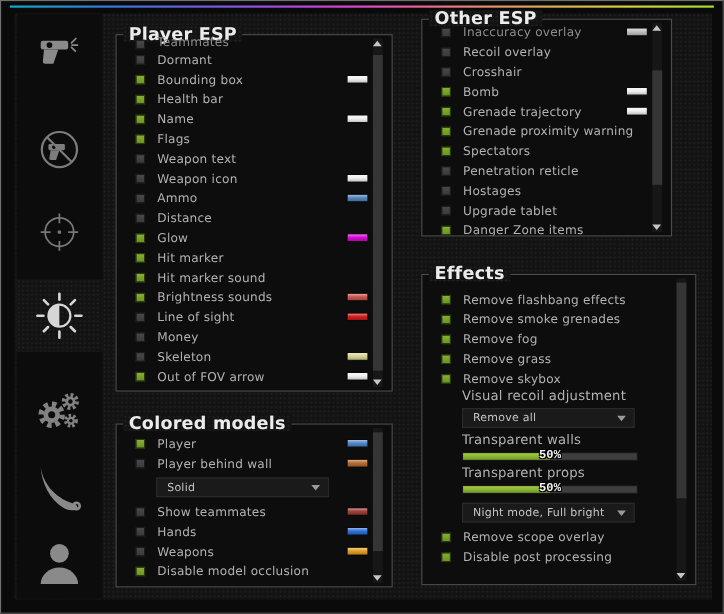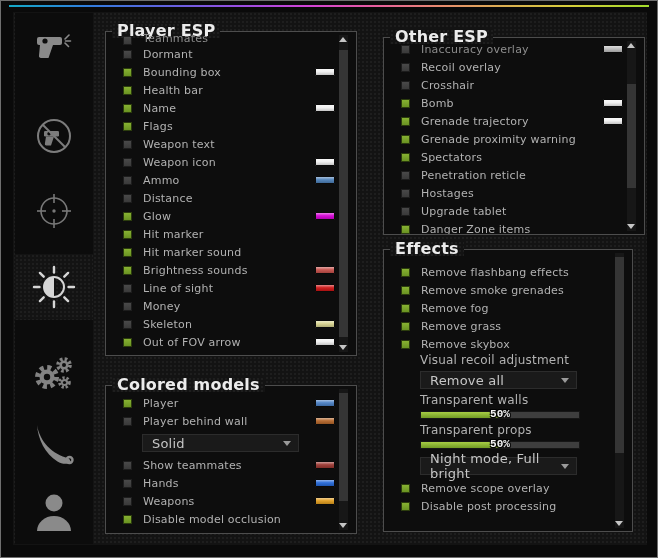--- a/index.html
+++ b/index.html
@@ -18,21 +18,21 @@
   
   .side-block{position:absolute;left:14px;width:78px;background:#0c0c0c;}
   .sb-top{top:12px;height:241px;}
   .sb-bottom{top:319px;height:224px;}
   .tab{position:absolute;left:14px;width:78px;height:66px;display:flex;align-items:center;justify-content:center;cursor:pointer;}
   .tab svg{display:block;}
   
   .panel{position:absolute;background:#0d0d0d;border:1px solid #4d4d4d;}
   .p-esp{left:104px;top:30px;width:252px;height:325px;}
   .p-models{left:104px;top:384px;width:252px;height:149px;}
-  .p-other{left:382px;top:36px;width:262px;height:198px;text-align:center;}
+  .p-other{left:382px;top:16px;width:228px;height:198px;text-align:center;}
   .p-effects{left:382px;top:248px;width:250px;height:283px;}
   .panel-title{position:absolute;top:-9px;left:6px;padding:0 5px;
     font-size:16px;font-weight:bold;color:#ececec;letter-spacing:.2px;
     background-color:#131313;line-height:15px;}
   .list{position:absolute;left:1px;right:1px;top:0;bottom:0;overflow:hidden;}
   .p-esp .list>:first-child{margin-top:-5px;align-items:flex-end;}
   .p-other .list{padding-top:2px;}
   .p-models .list{padding-top:8px;}
   .p-effects .list{padding-top:13px;}
   
@@ -42,21 +42,21 @@
   .cb.on{background:linear-gradient(#87b132,#6a9322);border-color:#2c3d0d;}
   .lbl{margin-left:11px;font-size:11px;color:#b2b2b2;letter-spacing:.2px;white-space:nowrap;}
   .clip-top .lbl{color:#8d8d8d;}
   .swatch{margin-left:auto;margin-right:20px;width:20px;height:8px;flex:none;
     border:1px solid #0a0a0a;border-radius:1px;cursor:pointer;
     background-image:linear-gradient(rgba(255,255,255,.5),rgba(255,255,255,.06) 45%,rgba(0,0,0,.18));}
   .sub{height:14px;line-height:14px;margin-left:35px;font-size:12px;color:#b2b2b2;letter-spacing:.2px;}
   .dd-row{height:26px;display:flex;align-items:center;}
   .dd{margin-left:35px;width:157px;height:18px;background:#1a1a1a;border:1px solid #2c2c2c;
     display:flex;align-items:center;cursor:pointer;}
-  .dd-val{margin-left:9px;font-size:13px;color:#c6c6c6;letter-spacing:.2px;}
+  .dd-val{margin-left:9px;font-size:10px;color:#c6c6c6;letter-spacing:.2px;}
   .dd-arr{margin-left:auto;margin-right:7px;width:0;height:0;
     border-left:4px solid transparent;border-right:4px solid transparent;border-top:5px solid #9a9a9a;}
   .sl-row{height:16px;display:flex;align-items:center;font-family:Liberation Mono, monospace;}
   .slider{position:relative;margin-left:35px;width:160px;height:8px;background:#3e3e3e;
     border:1px solid #161616;cursor:pointer;}
   .fill{height:100%;background:linear-gradient(#a7cd45,#719a24);}
   .pct{position:absolute;left:0;right:0;top:-4px;text-align:center;font-size:11px;font-weight:bold;
     color:#f4f4f4;text-shadow:1px 1px 0 #000,-1px 1px 0 #000,1px -1px 0 #000,-1px -1px 0 #000;}
   
   .sbar{position:absolute;top:3px;bottom:3px;right:8px;width:9px;}

